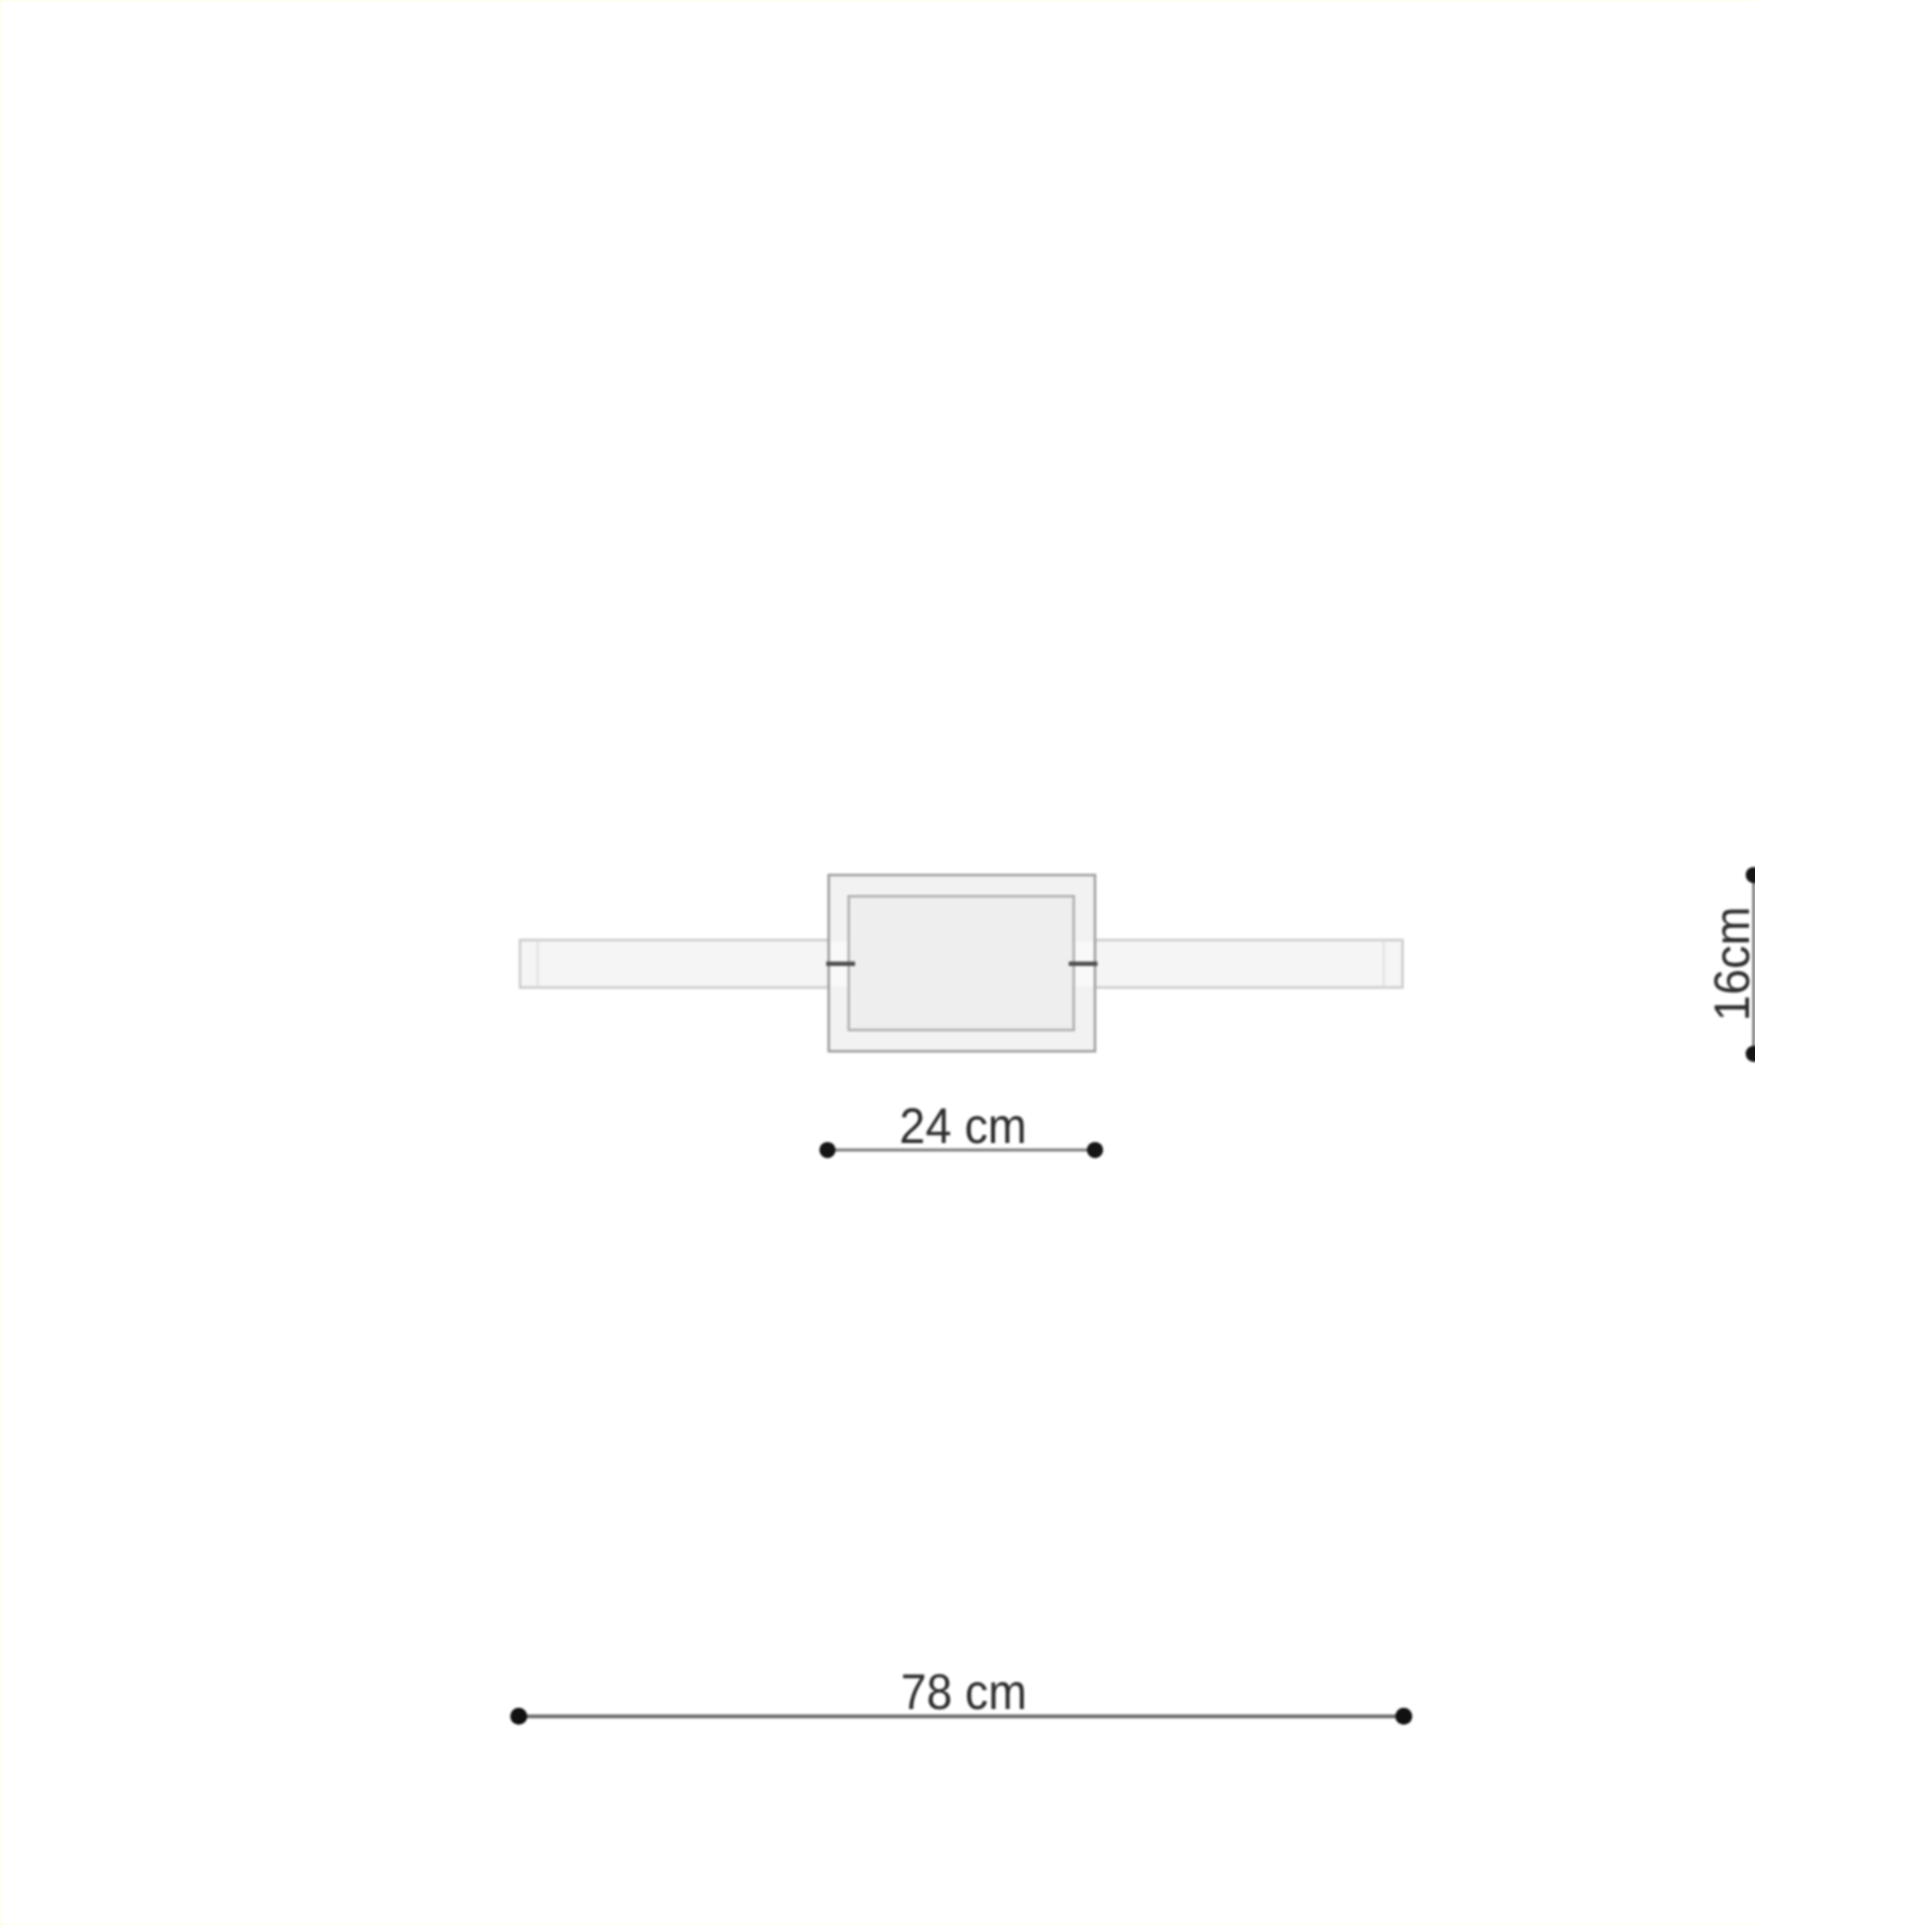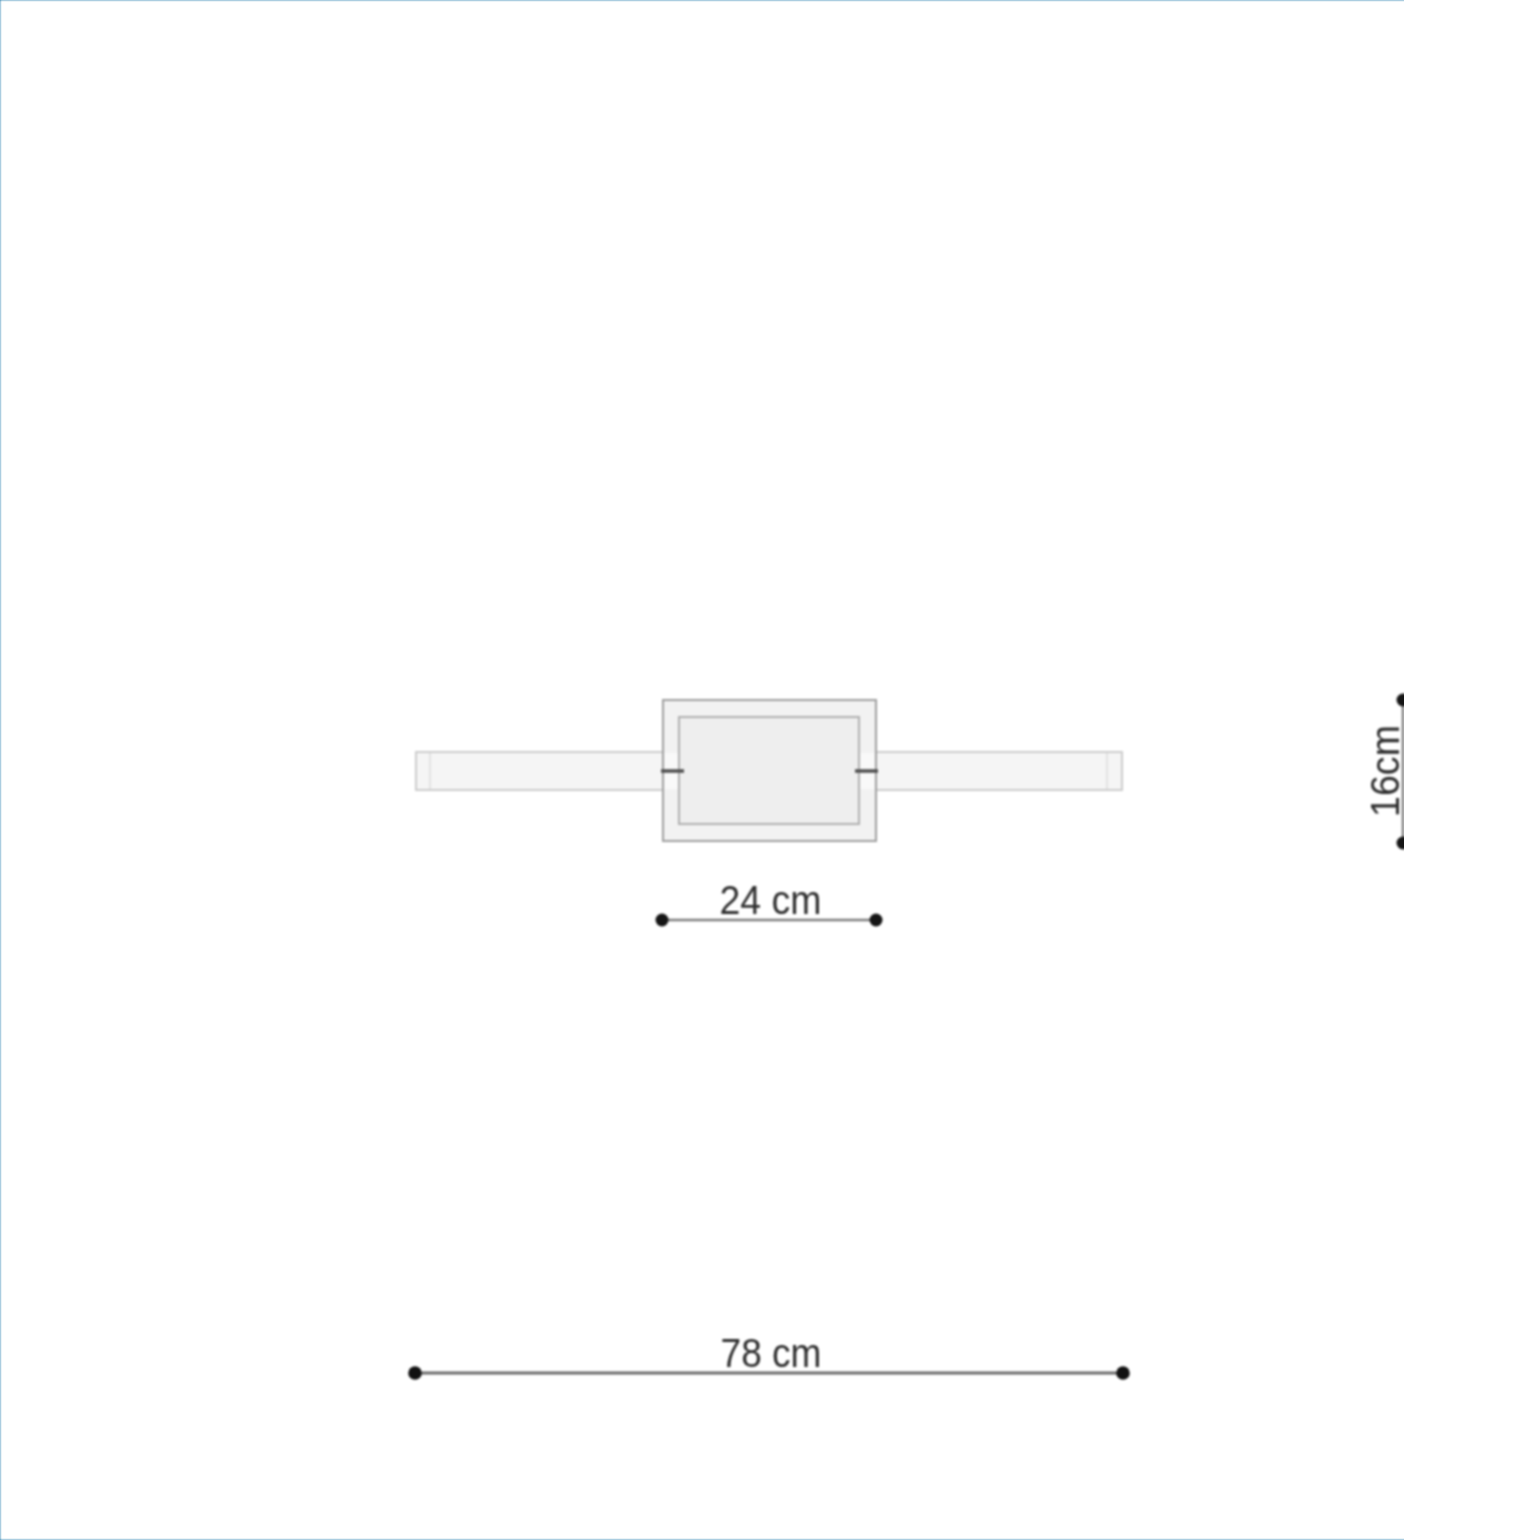--- a/index.html
+++ b/index.html
@@ -1,16 +1,16 @@
 <!DOCTYPE html>
 <html><head>
 <meta charset="utf-8">
 <style>
   html,body{margin:0;padding:0;background:#ffffff;}
-  .page{position:relative;width:1404px;height:1540px;background:#0369a1;overflow:hidden;}
+  .page{position:relative;width:1404px;height:1540px;background:#fef9c3;overflow:hidden;}
   svg{display:block;filter:blur(0.8px);}
   text{font-family:"Liberation Sans",sans-serif;fill:#2e2e2e;}
 </style>
 </head>
 <body>
 <div class="page">
 <svg width="1540" height="1540" viewBox="0 0 1540 1540" xmlns="http://www.w3.org/2000/svg">
   <rect x="0" y="0" width="1540" height="1540" fill="#ffffff"></rect>
 
   <rect x="416" y="752" width="706" height="38" fill="#f5f5f5" stroke="#cccccc" stroke-width="2"></rect>

